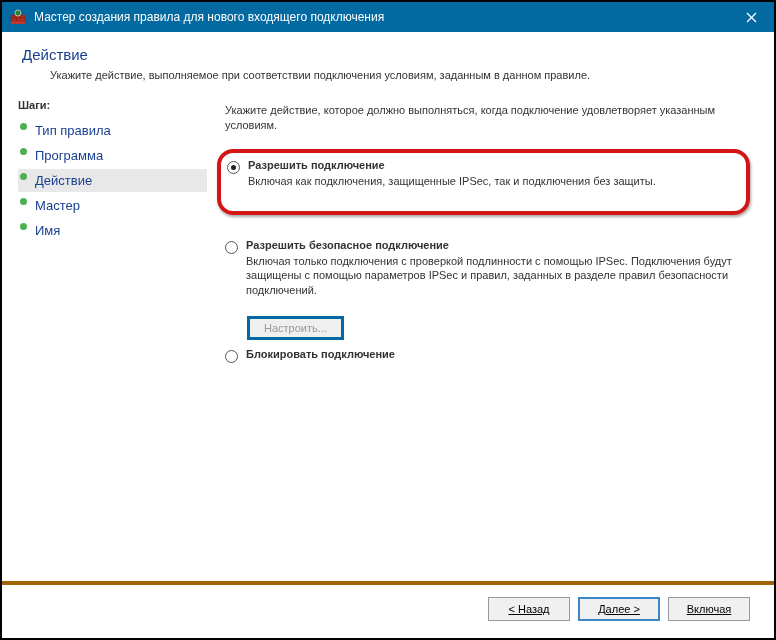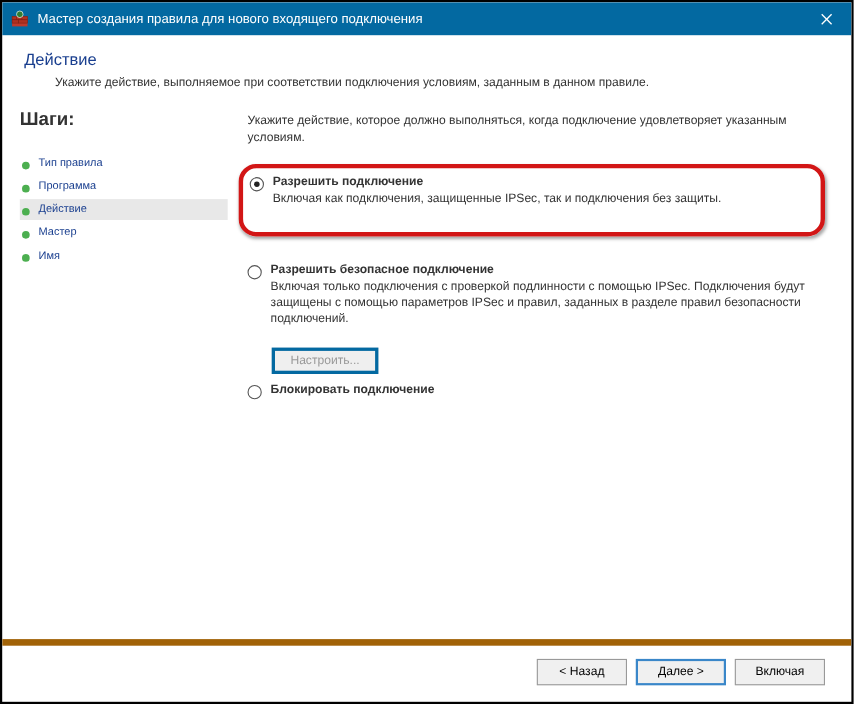--- a/index.html
+++ b/index.html
@@ -52,31 +52,31 @@
   }
   .body-area {
     display: flex;
     height: 490px;
   }
   .sidebar {
     width: 205px;
     padding: 8px 0 0 16px;
   }
   .sidebar-header {
-    font-size: 17px;
+    font-size: 11px;
     font-weight: bold;
     color: #333;
-    margin-bottom: 20px;
+    margin-bottom: 8px;
   }
   .step-list { list-style: none; margin: 0; padding: 0; }
   .step-item {
-    display: flex; align-items: flex-end;
+    display: flex; align-items: flex-start;
     padding: 4px 2px;
     margin-bottom: 2px;
-    font-size: 10px;
+    font-size: 13px;
   }
   .step-item.active { background: #e8e8e8; }
   .step-dot {
     width: 7px; height: 7px; border-radius: 50%;
     background: #4caf50;
     margin-right: 8px;
     flex-shrink: 0;
   }
   .step-label { color: #1a3f8f; }
   .content {
@@ -110,26 +110,27 @@
   }
   .configure-btn {
     margin: 4px 0 8px 22px;
     padding: 3px 14px;
     font-size: 11px;
     background: #efefef;
     border: 3px solid #0369a1;
     color: #999;
   }
   .footer {
-    border-top: 6px solid #a16207;
+    border-top: 4px solid #a16207;
     display: flex;
     justify-content: flex-end;
     align-items: center;
     padding: 12px 24px;
     gap: 8px;
+    text-decoration: underline;
   }
   .footer button {
     min-width: 82px;
     height: 24px;
     font-size: 11px;
     background: #f0f0f0;
     border: 1px solid #999;
     padding: 0 10px;
   }
   .footer button.primary { border: 2px solid #3a87c9; }

